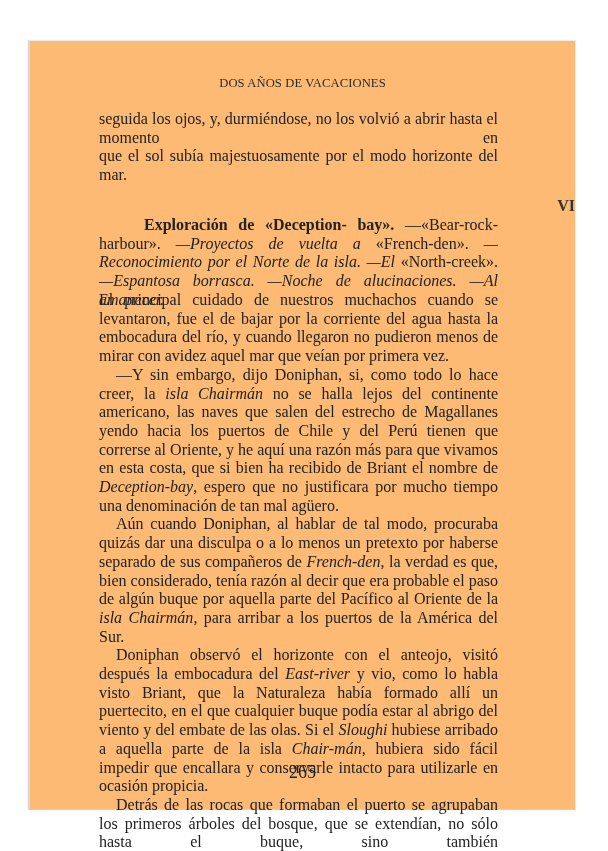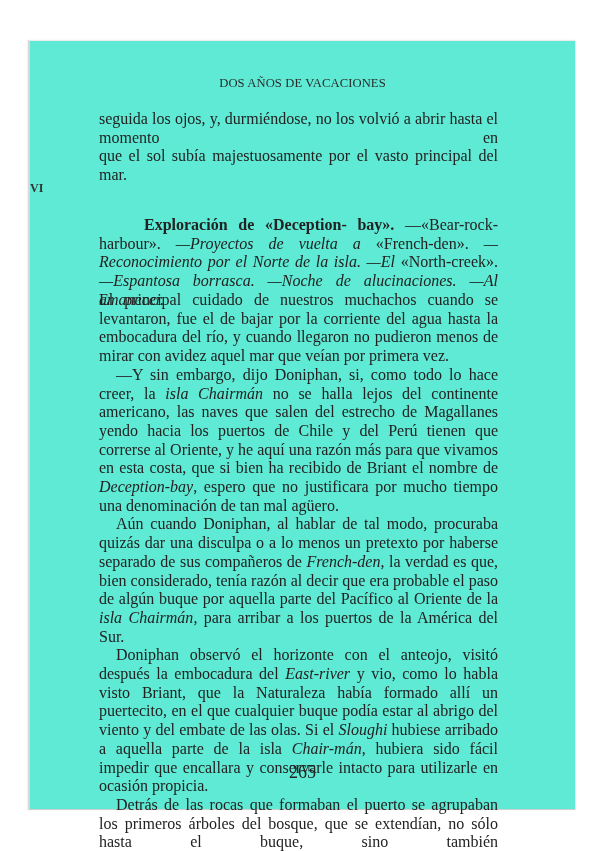--- a/index.html
+++ b/index.html
@@ -1,19 +1,19 @@
 <!DOCTYPE html>
 <html><head>
 <meta charset="utf-8">
 <style>
   html, body { margin: 0; padding: 0; background: #ffffff; }
   body { width: 608px; height: 851px; position: relative; overflow: hidden; }
   .page {
     position: absolute; left: 28px; top: 40px; width: 545px; height: 768px;
-    background: #5eead4;
+    background: #fdba74;
     border-top: 1px solid #ececec;
     border-left: 2px solid #d8d8d8;
     border-bottom: 1px solid #d0d0d0;
     border-right: 1px solid #ededed;
     box-shadow: -1px 0 2px rgba(0,0,0,0.06);
   }
   .text {
     font-family: "Liberation Serif", "DejaVu Serif", serif;
     color: #222;
     font-size: 16px;
@@ -23,43 +23,43 @@
     position: absolute; left: 0; width: 100%; top: 33px;
     text-align: center; font-size: 12.6px; letter-spacing: 0.1px; color: #2a2a2a;
   }
   .block {
     position: absolute; left: 69px; width: 399px;
     text-align: justify;
   }
   .block p { margin: 0; }
   .indent { text-indent: 17px; }
   .chapter {
-    position: absolute; left: 0; width: 100%; top: 138px;
-    text-align: left; font-weight: bold; font-size: 12px; color: #333;
+    position: absolute; left: 0; width: 100%; top: 156px;
+    text-align: right; font-weight: bold; font-size: 16px; color: #333;
   }
   .summary { top: 175px; }
   .body-text { top: 250px; }
   .lead { top: 69px; }
   .bold { font-weight: bold; margin-left: 45px; }
   i { font-style: italic; }
   .folio {
     position: absolute; left: 0; width: 100%; top: 722px;
     text-align: center; font-size: 18px; color: #222;
   }
   .justify-last { text-align-last: justify; }
 </style>
 </head>
 <body>
 
 <div class="page">
   <div class="text running-head">DOS AÑOS DE VACACIONES</div>
 
   <div class="text block lead">
     <p class="justify-last">seguida los ojos, y, durmiéndose, no los volvió a abrir hasta el momento en</p>
-    <p>que el sol subía majestuosamente por el vasto principal del mar.</p>
+    <p>que el sol subía majestuosamente por el modo horizonte del mar.</p>
   </div>
 
   <div class="text chapter">VI</div>
 
   <div class="text block summary">
     <p>
       <span class="bold">Exploración de «Deception- bay».</span><span> —«Bear-rock-harbour». </span><i>—Proyectos de vuelta a</i><span> «French-den». </span><i>—Reconocimiento por el Norte de la isla. —El</i><span> «North-creek». </span><i>—Espantosa borrasca. —Noche de alucinaciones. —Al amanecer.</i>
     </p>
   </div>
 

